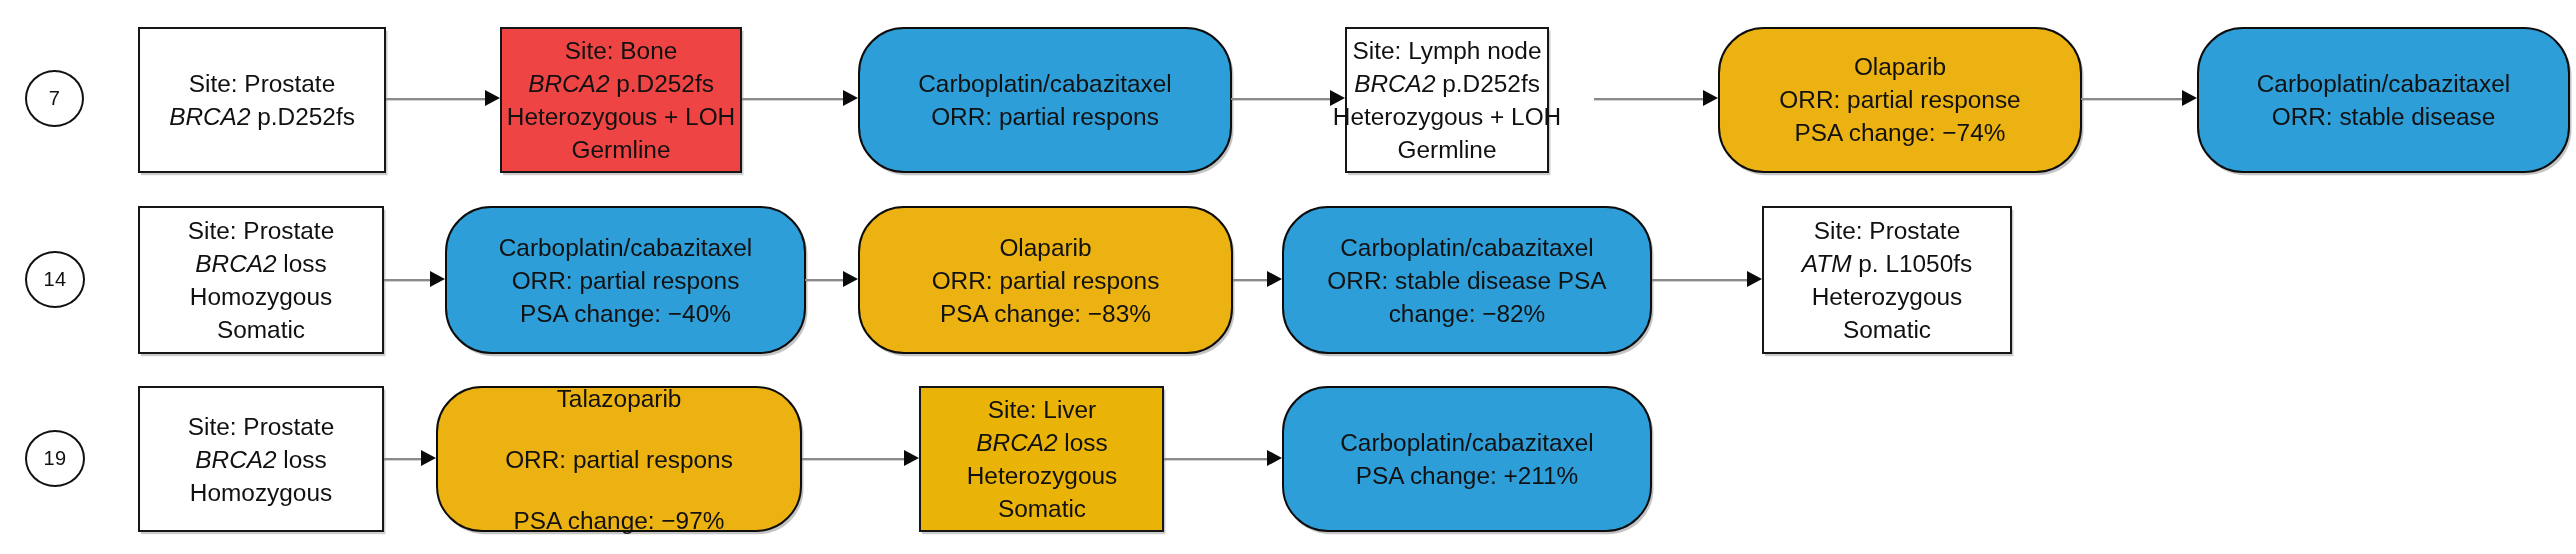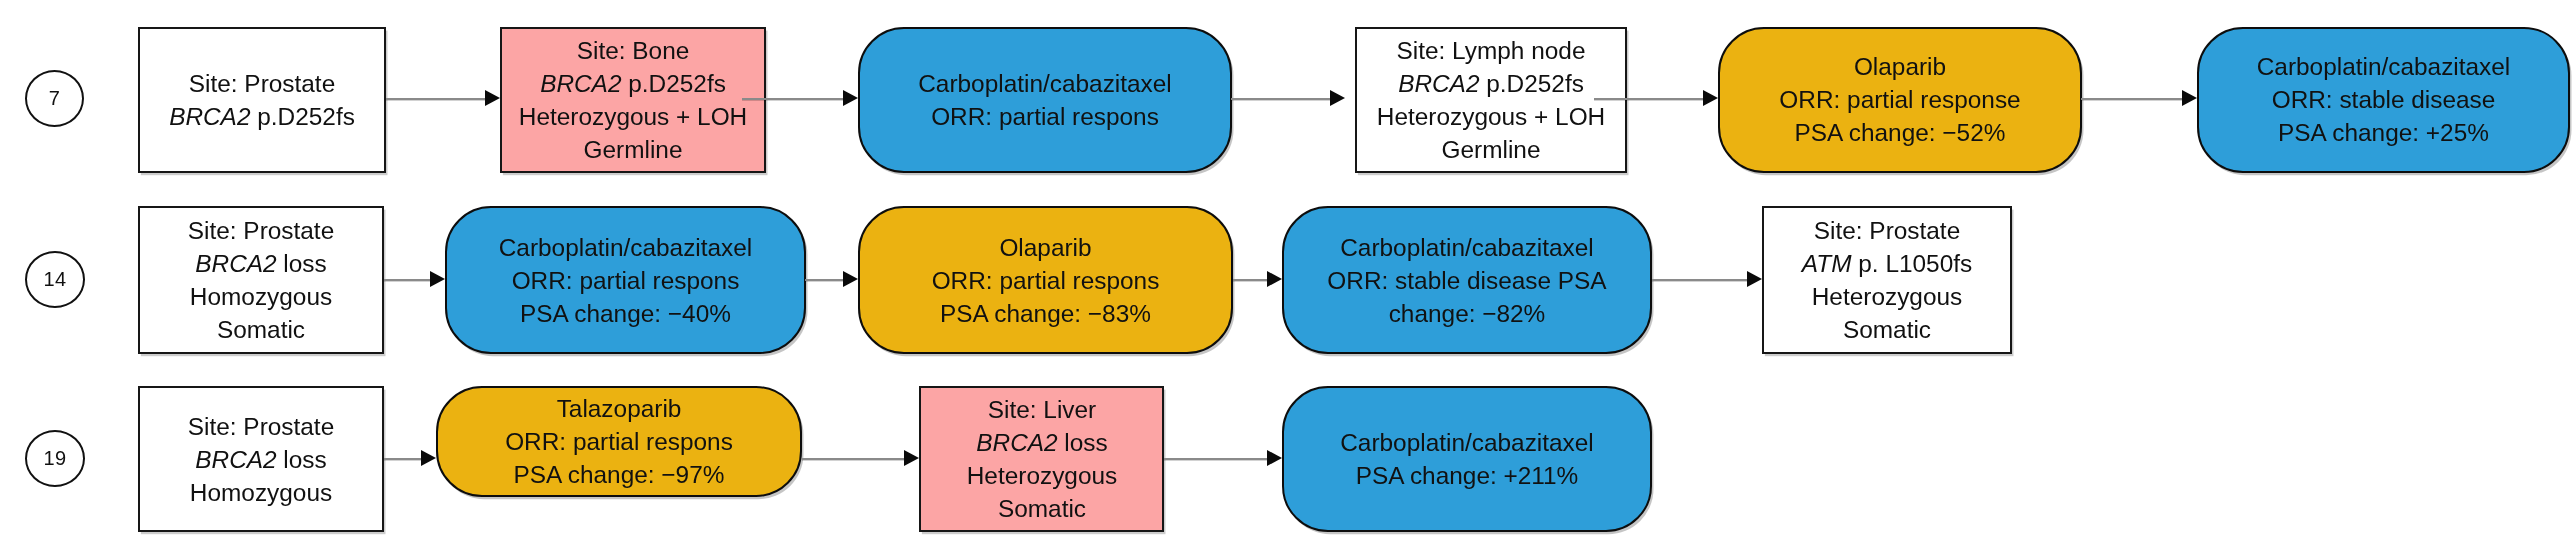--- a/index.html
+++ b/index.html
@@ -73,53 +73,52 @@
 <div id="canvas">
     <div class="pcircle" style="left: 25px; top: 70px; width: 59px; height: 57px;">
       <span>7</span>
     </div>
     <div class="node rect" style="left: 138px; top: 26.5px; width: 248px; height: 146px; background: rgb(255, 255, 255);">
       <div class="line"><span>Site: Prostate</span></div>
       <div class="line"><em>BRCA2</em><span> p.D252fs</span></div>
     </div>
     <div class="arrow-line" style="left: 386px; top: 98px; width: 101px; background: rgb(138, 138, 138);"></div>
     <div class="arrow-head" style="left: 485px; top: 90px; border-left-color: rgb(10, 10, 10);"></div>
-    <div class="node rect" style="left: 500px; top: 26.5px; width: 266px; height: 146px; background: #fca5a5;">
+    <div class="node rect" style="left: 500px; top: 26.5px; width: 242px; height: 146px; background: #ef4444;">
       <div class="line"><span>Site: Bone</span></div>
       <div class="line"><em>BRCA2</em><span> p.D252fs</span></div>
       <div class="line"><span>Heterozygous + LOH</span></div>
       <div class="line"><span>Germline</span></div>
     </div>
     <div class="arrow-line" style="left: 742px; top: 98px; width: 103px; background: rgb(138, 138, 138);"></div>
     <div class="arrow-head" style="left: 843px; top: 90px; border-left-color: rgb(10, 10, 10);"></div>
     <div class="node pill" style="left: 858px; top: 26.5px; width: 374px; height: 146px; background: rgb(46, 158, 217);">
       <div class="line"><span>Carboplatin/cabazitaxel</span></div>
       <div class="line"><span>ORR: partial respons</span></div>
     </div>
     <div class="arrow-line" style="left: 1231px; top: 98px; width: 100px; background: rgb(138, 138, 138);"></div>
     <div class="arrow-head" style="left: 1330px; top: 90px; border-left-color: rgb(10, 10, 10);"></div>
-    <div class="node rect" style="left: 1345px; top: 26.5px; width: 272px; height: 146px; background: rgb(255, 255, 255); margin-left: 10px;">
+    <div class="node rect" style="left: 1345px; top: 26.5px; width: 204px; height: 146px; background: rgb(255, 255, 255);">
       <div class="line"><span>Site: Lymph node</span></div>
       <div class="line"><em>BRCA2</em><span> p.D252fs</span></div>
       <div class="line"><span>Heterozygous + LOH</span></div>
       <div class="line"><span>Germline</span></div>
     </div>
     <div class="arrow-line" style="left: 1594px; top: 98px; width: 110px; background: rgb(138, 138, 138);"></div>
     <div class="arrow-head" style="left: 1703px; top: 90px; border-left-color: rgb(10, 10, 10);"></div>
     <div class="node pill" style="left: 1718px; top: 26.5px; width: 364px; height: 146px; background: rgb(235, 178, 17);">
       <div class="line"><span>Olaparib</span></div>
       <div class="line"><span>ORR: partial response</span></div>
-      <div class="line"><span>PSA change: −52%</span></div>
+      <div class="line"><span>PSA change: −74%</span></div>
     </div>
     <div class="arrow-line" style="left: 2081px; top: 98px; width: 103px; background: rgb(138, 138, 138);"></div>
     <div class="arrow-head" style="left: 2182px; top: 90px; border-left-color: rgb(10, 10, 10);"></div>
     <div class="node pill" style="left: 2197px; top: 26.5px; width: 373px; height: 146px; background: rgb(46, 158, 217);">
       <div class="line"><span>Carboplatin/cabazitaxel</span></div>
       <div class="line"><span>ORR: stable disease</span></div>
-      <div class="line"><span>PSA change: +25%</span></div>
     </div>
     <div class="pcircle" style="left: 25px; top: 251px; width: 60px; height: 57px;">
       <span>14</span>
     </div>
     <div class="node rect" style="left: 138px; top: 206px; width: 246px; height: 148px; background: rgb(255, 255, 255);">
       <div class="line"><span>Site: Prostate</span></div>
       <div class="line"><em>BRCA2</em><span> loss</span></div>
       <div class="line"><span>Homozygous</span></div>
       <div class="line"><span>Somatic</span></div>
     </div>
@@ -155,28 +154,28 @@
     <div class="pcircle" style="left: 25px; top: 430px; width: 60px; height: 57px;">
       <span>19</span>
     </div>
     <div class="node rect" style="left: 138px; top: 386px; width: 246px; height: 146px; background: rgb(255, 255, 255);">
       <div class="line"><span>Site: Prostate</span></div>
       <div class="line"><em>BRCA2</em><span> loss</span></div>
       <div class="line"><span>Homozygous</span></div>
     </div>
     <div class="arrow-line" style="left: 384px; top: 458px; width: 39px; background: rgb(138, 138, 138);"></div>
     <div class="arrow-head" style="left: 421px; top: 450px; border-left-color: rgb(10, 10, 10);"></div>
-    <div class="node pill" style="left: 436px; top: 386px; width: 366px; height: 111px; background: rgb(235, 178, 17);">
+    <div class="node pill" style="left: 436px; top: 386px; width: 366px; height: 146px; background: rgb(235, 178, 17); gap: 28px;">
       <div class="line"><span>Talazoparib</span></div>
       <div class="line"><span>ORR: partial respons</span></div>
       <div class="line"><span>PSA change: −97%</span></div>
     </div>
     <div class="arrow-line" style="left: 802px; top: 458px; width: 103px; background: rgb(138, 138, 138);"></div>
     <div class="arrow-head" style="left: 904px; top: 450px; border-left-color: rgb(10, 10, 10);"></div>
-    <div class="node rect" style="left: 919px; top: 386px; width: 245px; height: 146px; background: #fca5a5; padding-left: 11px;">
+    <div class="node rect" style="left: 919px; top: 386px; width: 245px; height: 146px; background: #eab308; padding-left: 11px;">
       <div class="line"><span>Site: Liver</span></div>
       <div class="line"><em>BRCA2</em><span> loss</span></div>
       <div class="line"><span>Heterozygous</span></div>
       <div class="line"><span>Somatic</span></div>
     </div>
     <div class="arrow-line" style="left: 1164px; top: 458px; width: 105px; background: rgb(138, 138, 138);"></div>
     <div class="arrow-head" style="left: 1267px; top: 450px; border-left-color: rgb(10, 10, 10);"></div>
     <div class="node pill" style="left: 1282px; top: 386px; width: 370px; height: 146px; background: rgb(46, 158, 217);">
       <div class="line"><span>Carboplatin/cabazitaxel</span></div>
       <div class="line"><span>PSA change: +211%</span></div>

